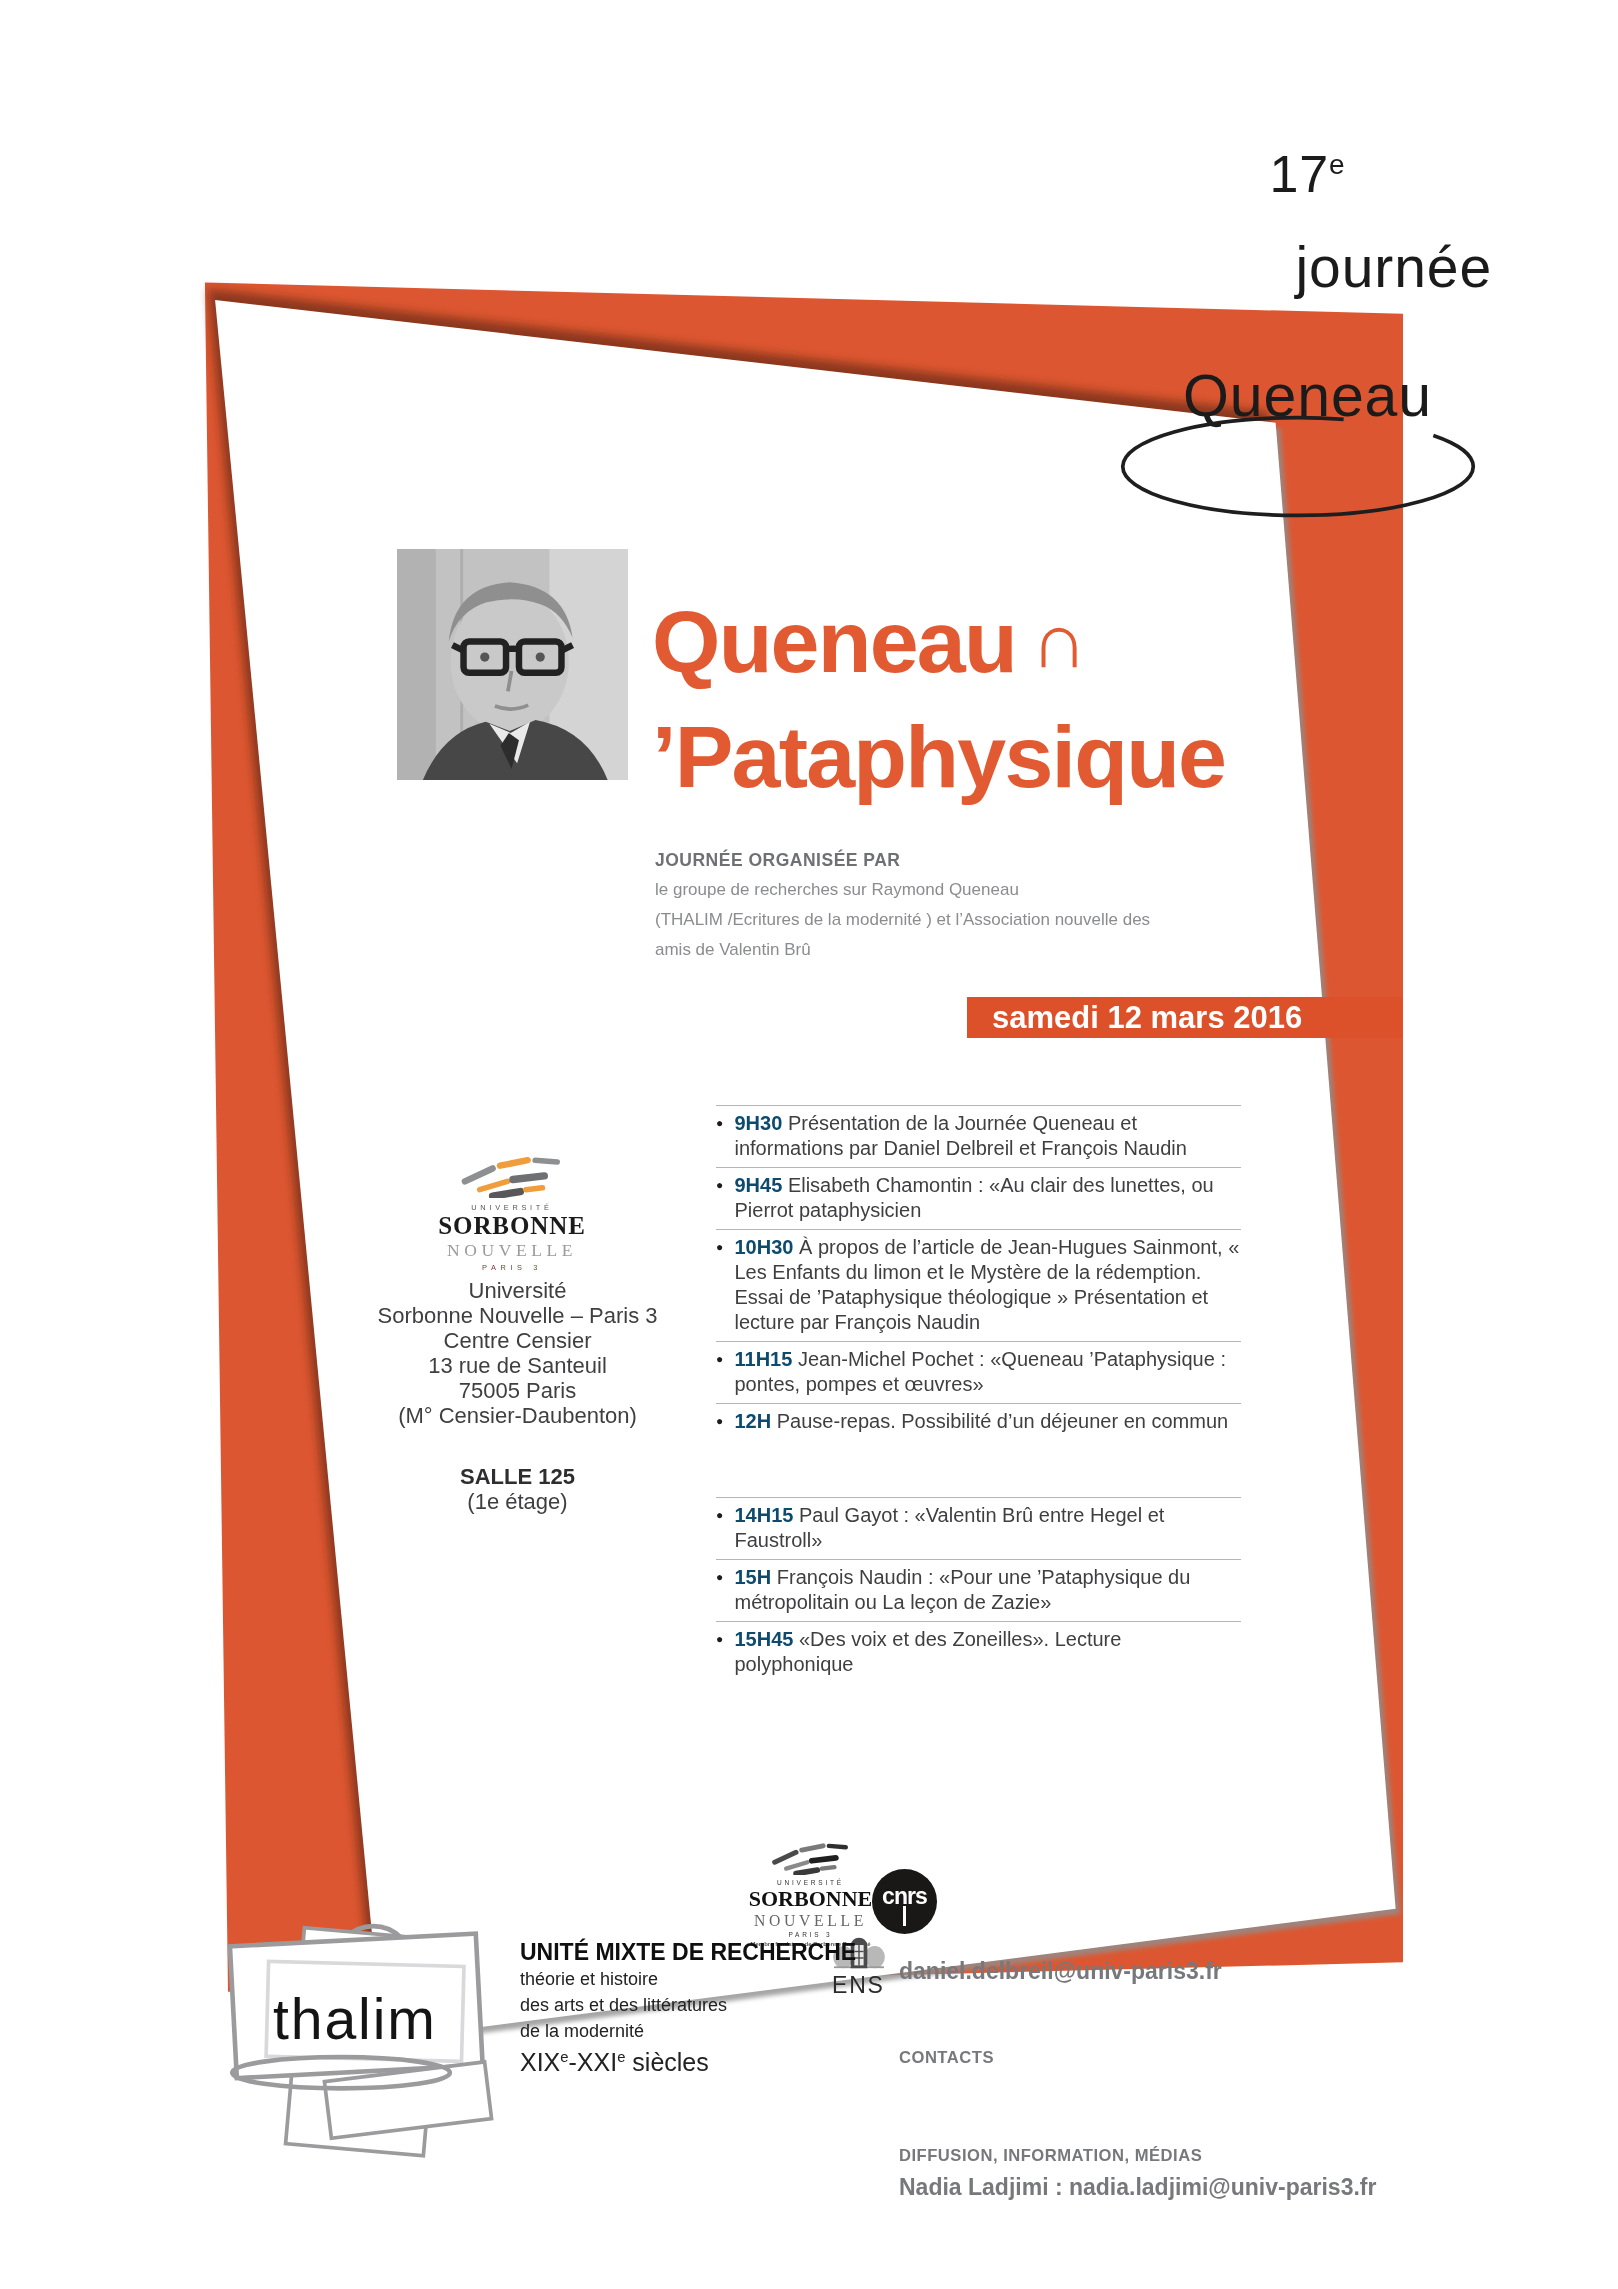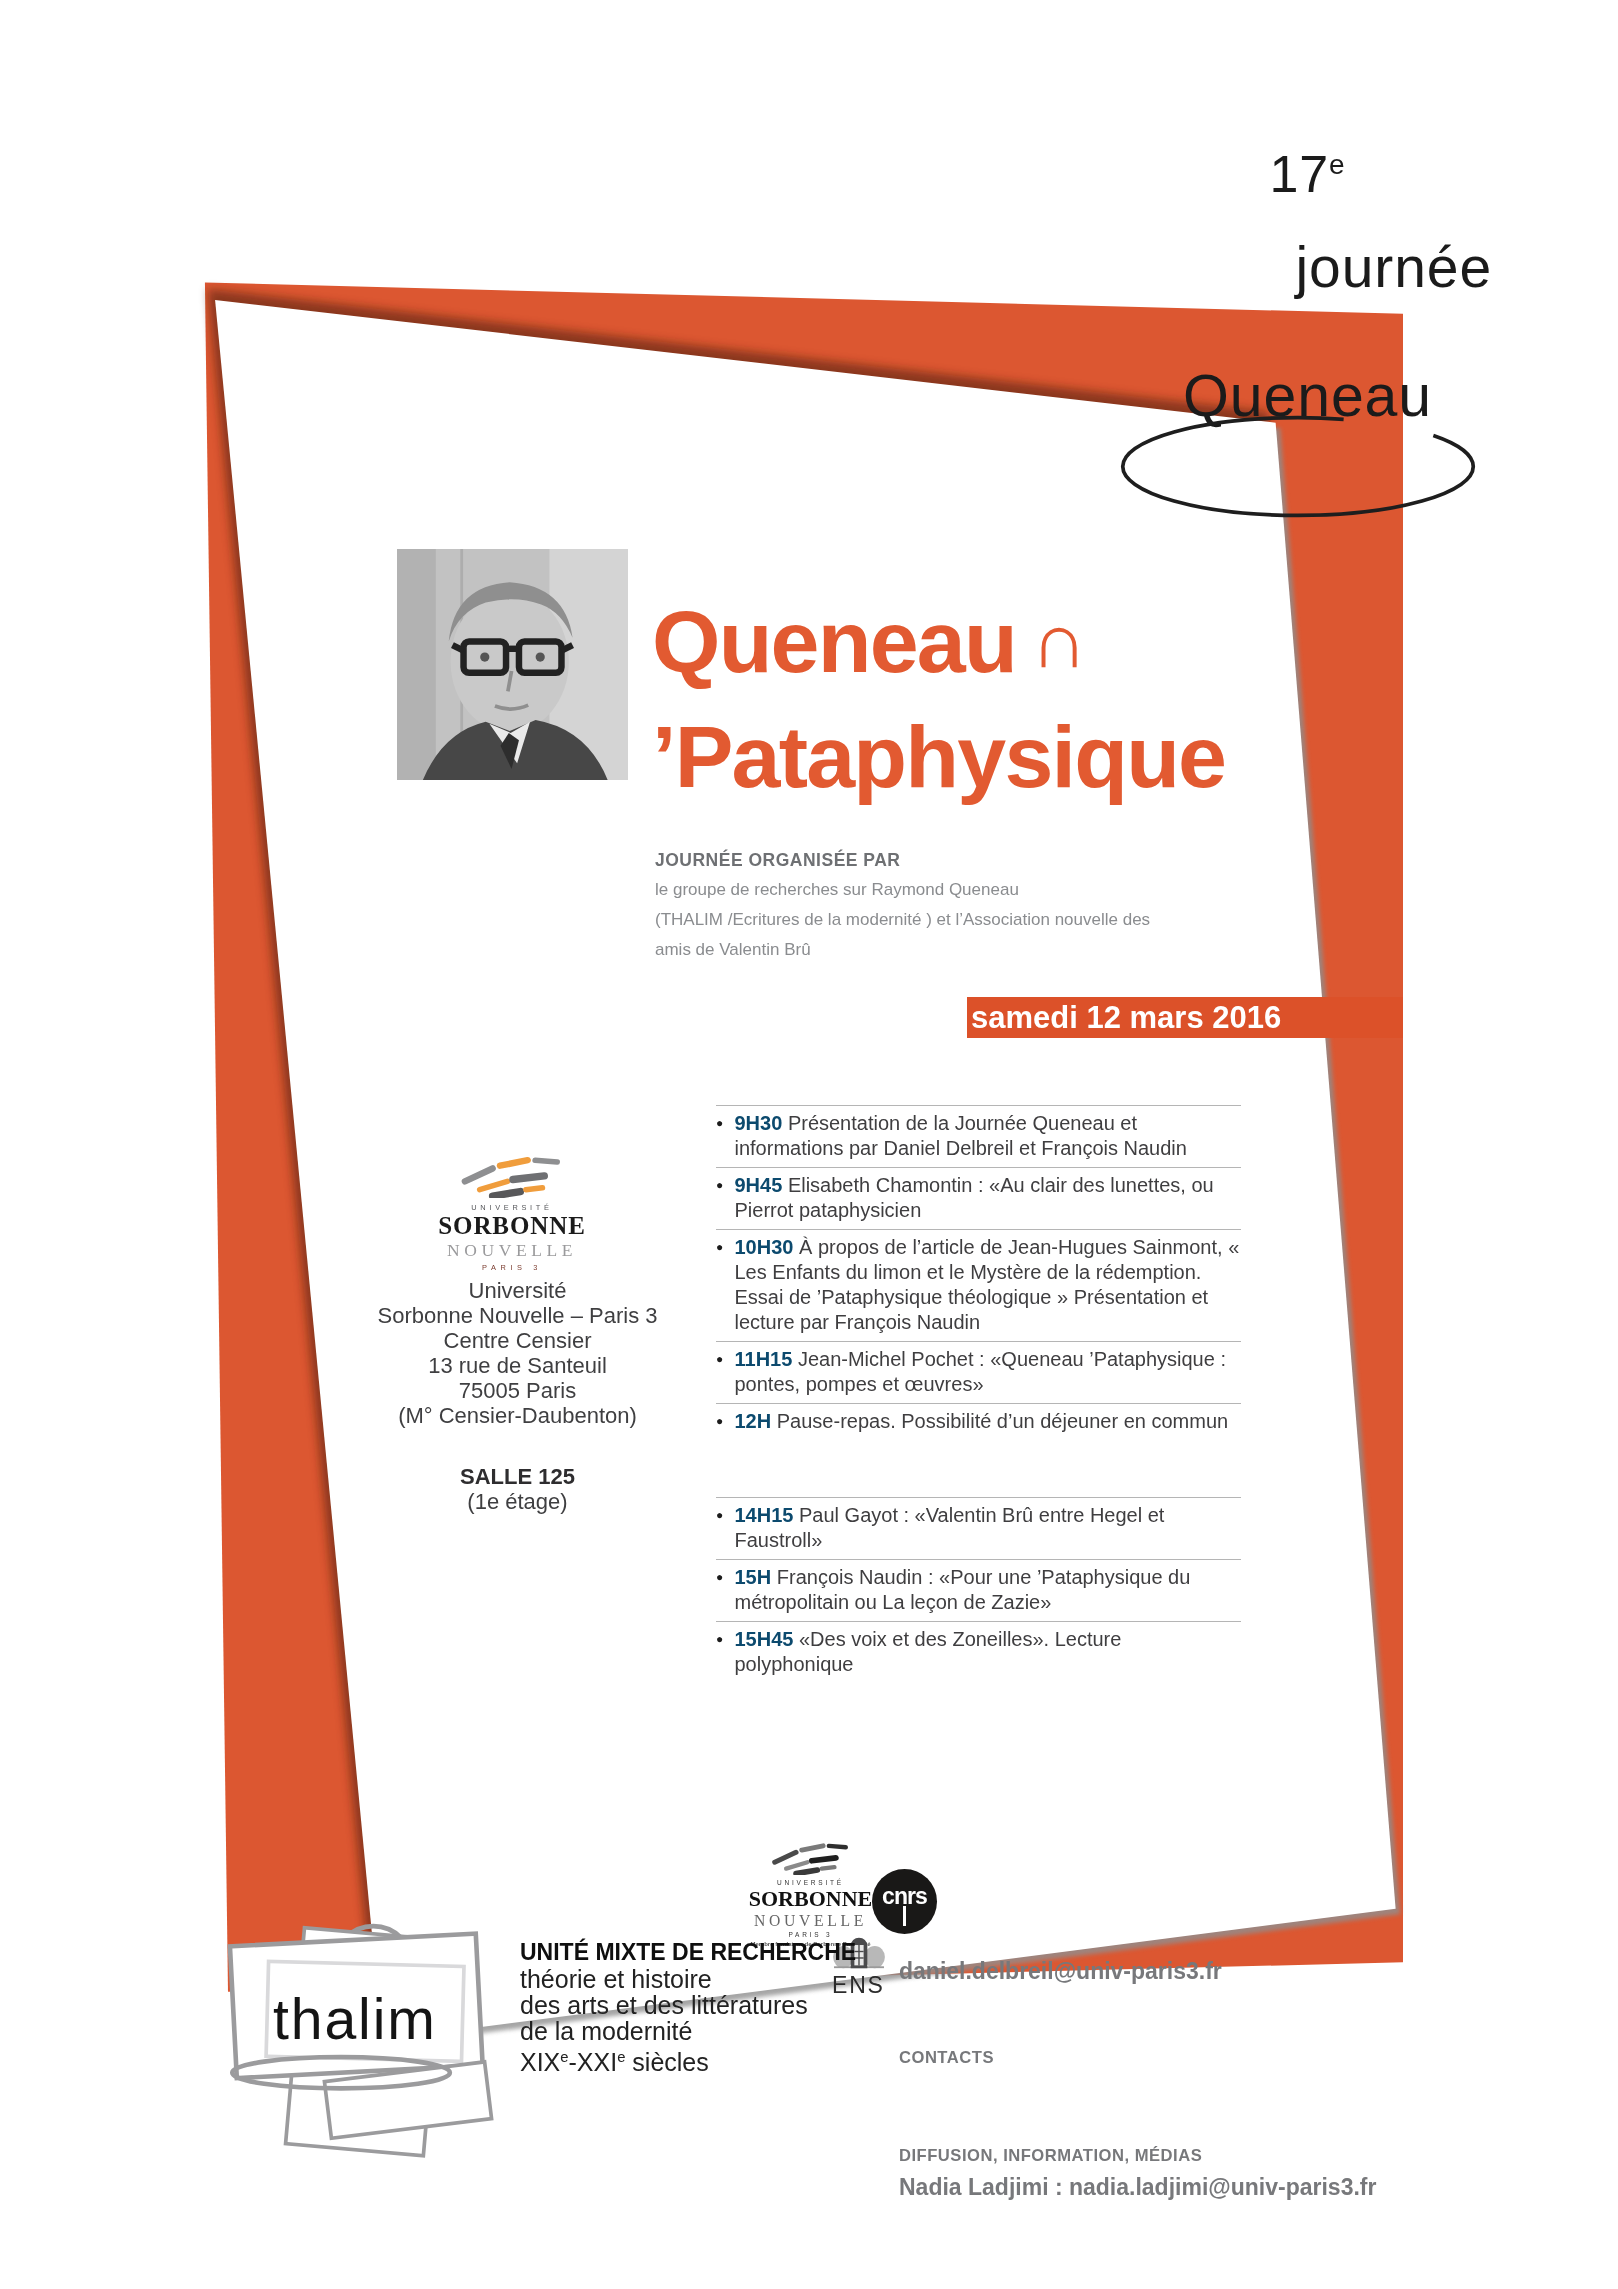--- a/index.html
+++ b/index.html
@@ -21,21 +21,21 @@
   .title-2{top:713px;}
   .cap-symbol{font-weight:400;font-size:78px;position:relative;top:-4.6px;margin-left:14.8px;letter-spacing:0;}
 
   
   .org-heading{position:absolute;left:655px;top:850px;font-size:17.5px;font-weight:bold;color:#6E7073;letter-spacing:0.5px;}
   .org-lines{position:absolute;left:655px;top:875px;font-size:17px;line-height:30px;color:#8A8C8F;}
   .org-lines div{white-space:nowrap;}
 
   
   .banner{position:absolute;left:967px;top:997px;width:436px;height:41px;background:#DC5129;}
-  .banner span{display:block;padding-left:4px;line-height:41px;font-size:31px;font-weight:bold;color:#fff;white-space:nowrap;}
+  .banner span{display:block;padding-left:25px;line-height:41px;font-size:31px;font-weight:bold;color:#fff;white-space:nowrap;}
 
   
   .venue-logo{position:absolute;left:429px;top:1150px;width:166px;text-align:center;}
   .vl-univ{font-size:7.4px;letter-spacing:3.7px;color:#55565a;margin-top:1.8px;}
   .vl-sorbonne{font-family:"Liberation Serif","DejaVu Serif",serif;font-size:25px;font-weight:bold;color:#1b1b1b;letter-spacing:0.9px;}
   .vl-nouvelle{font-family:"Liberation Serif","DejaVu Serif",serif;font-size:17.5px;color:#9a9a9c;letter-spacing:4.6px;}
   .vl-paris{font-size:7.4px;letter-spacing:4.6px;color:#7a3b2e;margin-top:1.8px;}
 
   
   .address{position:absolute;left:365px;top:1278px;width:305px;text-align:center;font-size:22px;line-height:25px;color:#3F3F41;}
@@ -64,21 +64,21 @@
   .cnrs span{display:block;text-align:center;line-height:54px;font-size:23px;font-weight:bold;color:#fff;letter-spacing:-0.9px;}
   .cnrs i{position:absolute;left:31px;top:37px;width:2.8px;height:20px;background:#fff;}
 
   .ens{position:absolute;left:832px;top:1933px;width:54px;text-align:center;}
   .ens-label{position:absolute;left:832px;top:1964px;width:54px;text-align:left;
              font-family:Liberation Sans, sans-serif;font-size:23px;letter-spacing:1.8px;color:#2b2b2b;margin-top:8px;}
 
   
   .umr{position:absolute;left:492px;top:1938px;margin-left:28px;}
   .umr-heading{font-size:23px;font-weight:bold;color:#0f0f0f;line-height:28px;white-space:nowrap;}
-  .umr-lines div{font-size:25px;color:#222;line-height:26px;white-space:nowrap;}
+  .umr-lines div{font-size:18px;color:#222;line-height:26px;white-space:nowrap;}
   .umr-century{font-size:25px;color:#222;line-height:26px;white-space:nowrap;}
   .umr-century sup{font-size:14.8px;}
 
   
   .contact{position:absolute;left:899px;width:554px;color:#77787B;font-weight:bold;}
   .c-head1{top:2048px;font-size:16.6px;letter-spacing:0.5px;}
   .c-mail1{top:1958px;font-size:23px;}
   .c-head2{top:2146px;font-size:16.6px;letter-spacing:0.5px;}
   .c-mail2{top:2174px;font-size:23px;}
 </style>

